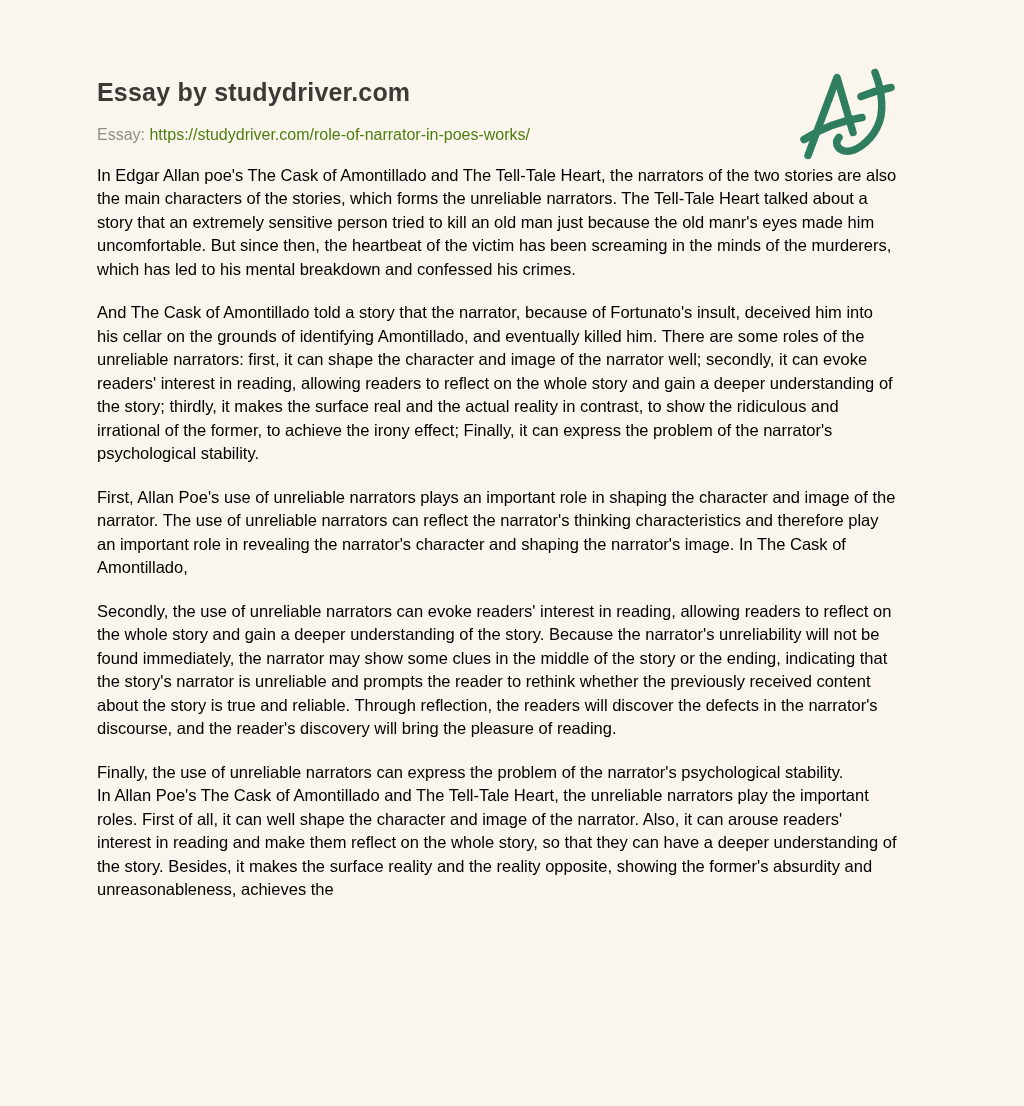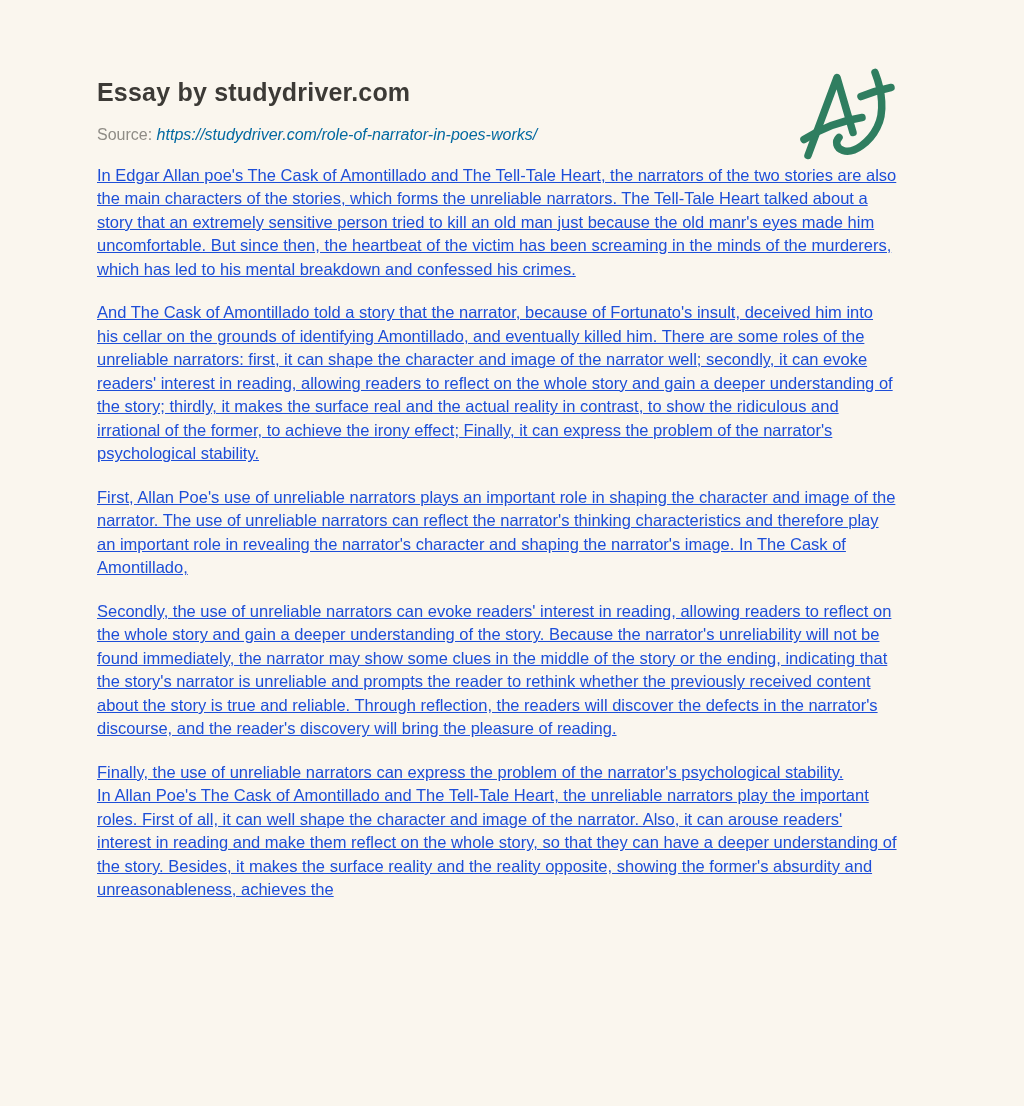--- a/index.html
+++ b/index.html
@@ -29,23 +29,22 @@
     letter-spacing: 0.2px;
     line-height: 1.15;
   }
   .source-line {
     margin-top: 18px;
     font-size: 16px;
     color: #8F8C86;
     line-height: 1.2;
   }
   .source-link {
-    color: #0369a1;
+    color: #4d7c0f;
     text-decoration: none;
-    font-style: italic;
   }
   .logo {
     position: absolute;
     top: 66px;
     right: 94px;
     width: 100px;
     height: 96px;
   }
   .article-title {
     margin: 113px 0 0 0;
@@ -55,34 +54,33 @@
     letter-spacing: 0.2px;
     line-height: 1.15;
   }
   .article-body {
     margin-top: 7px;
   }
   .article-body p {
     margin: 20px 0 0 0;
     font-size: 16.5px;
     line-height: 23.5px;
-    color: #1d4ed8;
+    color: #000000;
     white-space: pre-line;
-    text-decoration: underline;
   }
 </style>
 </head>
 <body>
 
 <div class="page">
 
   <h1 class="site-title">Essay by studydriver.com</h1>
 
   <div class="source-line">
-    <span>Source:</span>
+    <span>Essay:</span>
     <a class="source-link" href="#">https://studydriver.com/role-of-narrator-in-poes-works/</a>
   </div>
 
   <div class="logo">
     <svg viewBox="0 0 100 95" width="100" height="96" fill="none" stroke="#2F7E60" stroke-width="7.5" stroke-linecap="round" stroke-linejoin="round">
       <path d="M10,89 L39,11 L55,66"></path>
       <path d="M6,73 Q32,56 64,51"></path>
       <path d="M63,30 Q78,24 93,21"></path>
       <path d="M77,6 C84,24 87,46 79,61 C72,75 56,88 45,84 C38,81.5 37,75 41,71"></path>
     </svg>

